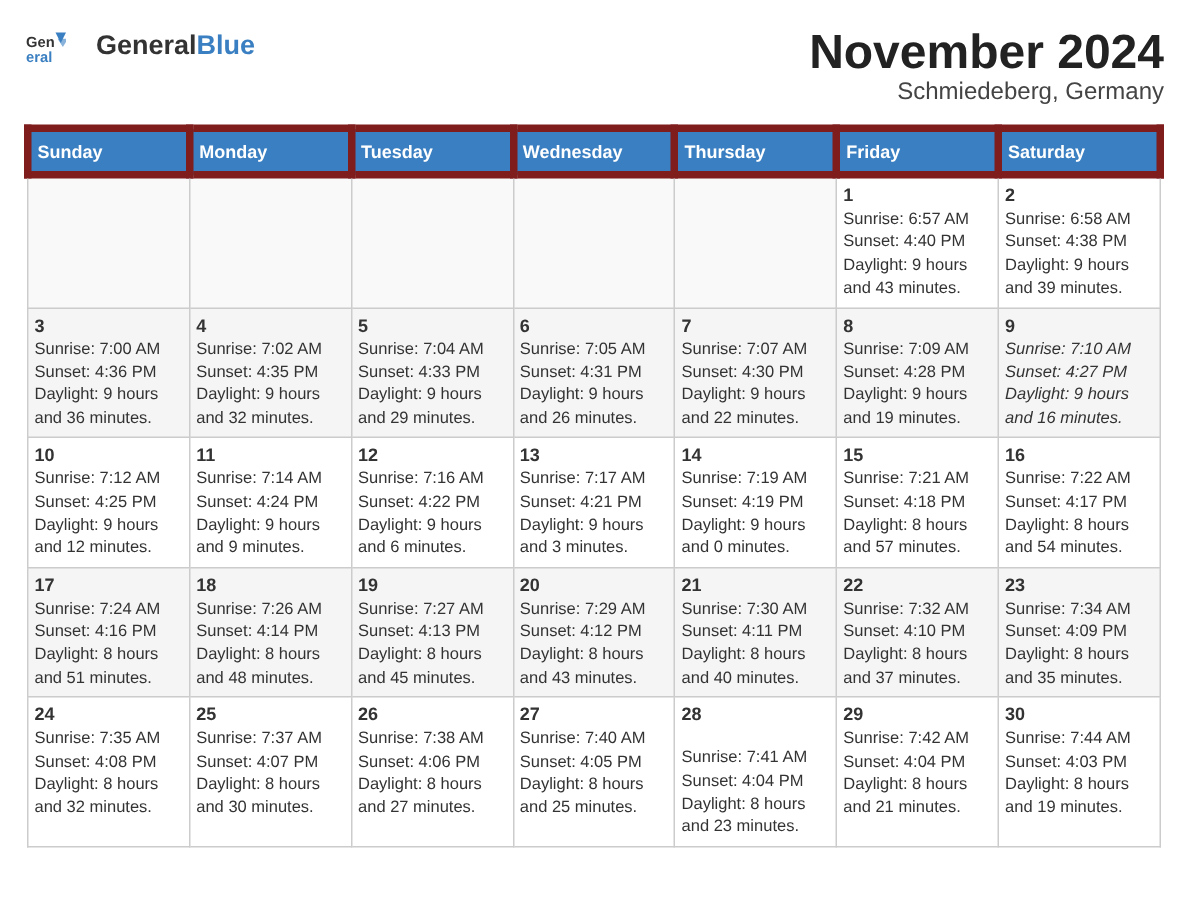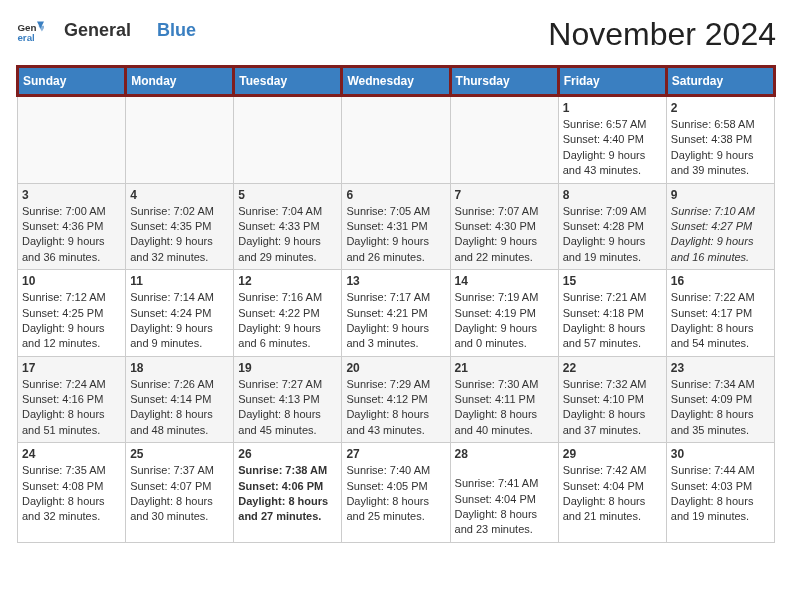--- a/index.html
+++ b/index.html
@@ -23,40 +23,40 @@
     }
     .logo-icon {
       width: 28px;
       height: 28px;
     }
     .title-block {
       text-align: right;
     }
     .month-title {
       font-size: 32px;
-      font-weight: normal;
+      font-weight: bold;
       color: #222;
     }
     .location-title {
       font-size: 16px;
       color: #444;
     }
     table {
       width: 100%;
       border-collapse: collapse;
       table-layout: fixed;
     }
     thead tr th {
       background-color: #3a7fc1;
       color: #fff;
       font-size: 12px;
       font-weight: bold;
       padding: 6px 4px;
       text-align: left;
-      border: 3px solid #7f1d1d;
+      border: 5px solid #7f1d1d;
     }
     tbody tr td {
       border: 1px solid #ccc;
       vertical-align: top;
       padding: 4px;
       font-size: 10px;
       color: #333;
       height: 80px;
       background: #fff;
     }
@@ -83,25 +83,26 @@
 
 <div class="header">
   <div class="logo">
     <svg class="logo-icon" viewBox="0 0 40 40" xmlns="http://www.w3.org/2000/svg">
       <text x="2" y="22" font-size="14" font-weight="bold" fill="#333">Gen</text>
       <text x="2" y="36" font-size="14" font-weight="bold" fill="#3a7fc1">eral</text>
       <polygon points="30,8 40,8 35,18" fill="#3a7fc1"></polygon>
       <polygon points="32,14 42,14 37,22" fill="#3a7fc1" opacity="0.6"></polygon>
     </svg>
     <div>
-      <span style="font-size:18px;font-weight:bold;color:#333;">General</span><span style="font-size:18px;font-weight:bold;color:#3a7fc1;margin-left:26px;">Blue</span>
+      <span style="font-size:18px;font-weight:bold;color:#333;">General</span><span style="font-size:18px;font-weight:bold;color:#3a7fc1;">Blue</span>
     </div>
   </div>
   <div class="title-block">
     <div class="month-title">November 2024</div>
+    <div class="location-title">Schmiedeberg, Germany</div>
   </div>
 </div>
 
 <table>
   <thead>
     <tr>
     <th>Sunday</th>
         <th>Monday</th>
         <th>Tuesday</th>
         <th>Wednesday</th>
@@ -295,21 +296,21 @@
         </td>
         <td>
           <span class="day-number">25</span>
           <div class="day-info" style="white-space: pre-line;">Sunrise: 7:37 AM
 Sunset: 4:07 PM
 Daylight: 8 hours
 and 30 minutes.</div>
         </td>
         <td>
           <span class="day-number">26</span>
-          <div class="day-info" style="white-space: pre-line; font-weight: bold;">Sunrise: 7:38 AM
+          <div class="day-info" style="white-space: pre-line;">Sunrise: 7:38 AM
 Sunset: 4:06 PM
 Daylight: 8 hours
 and 27 minutes.</div>
         </td>
         <td>
           <span class="day-number">27</span>
           <div class="day-info" style="white-space: pre-line;">Sunrise: 7:40 AM
 Sunset: 4:05 PM
 Daylight: 8 hours
 and 25 minutes.</div>

